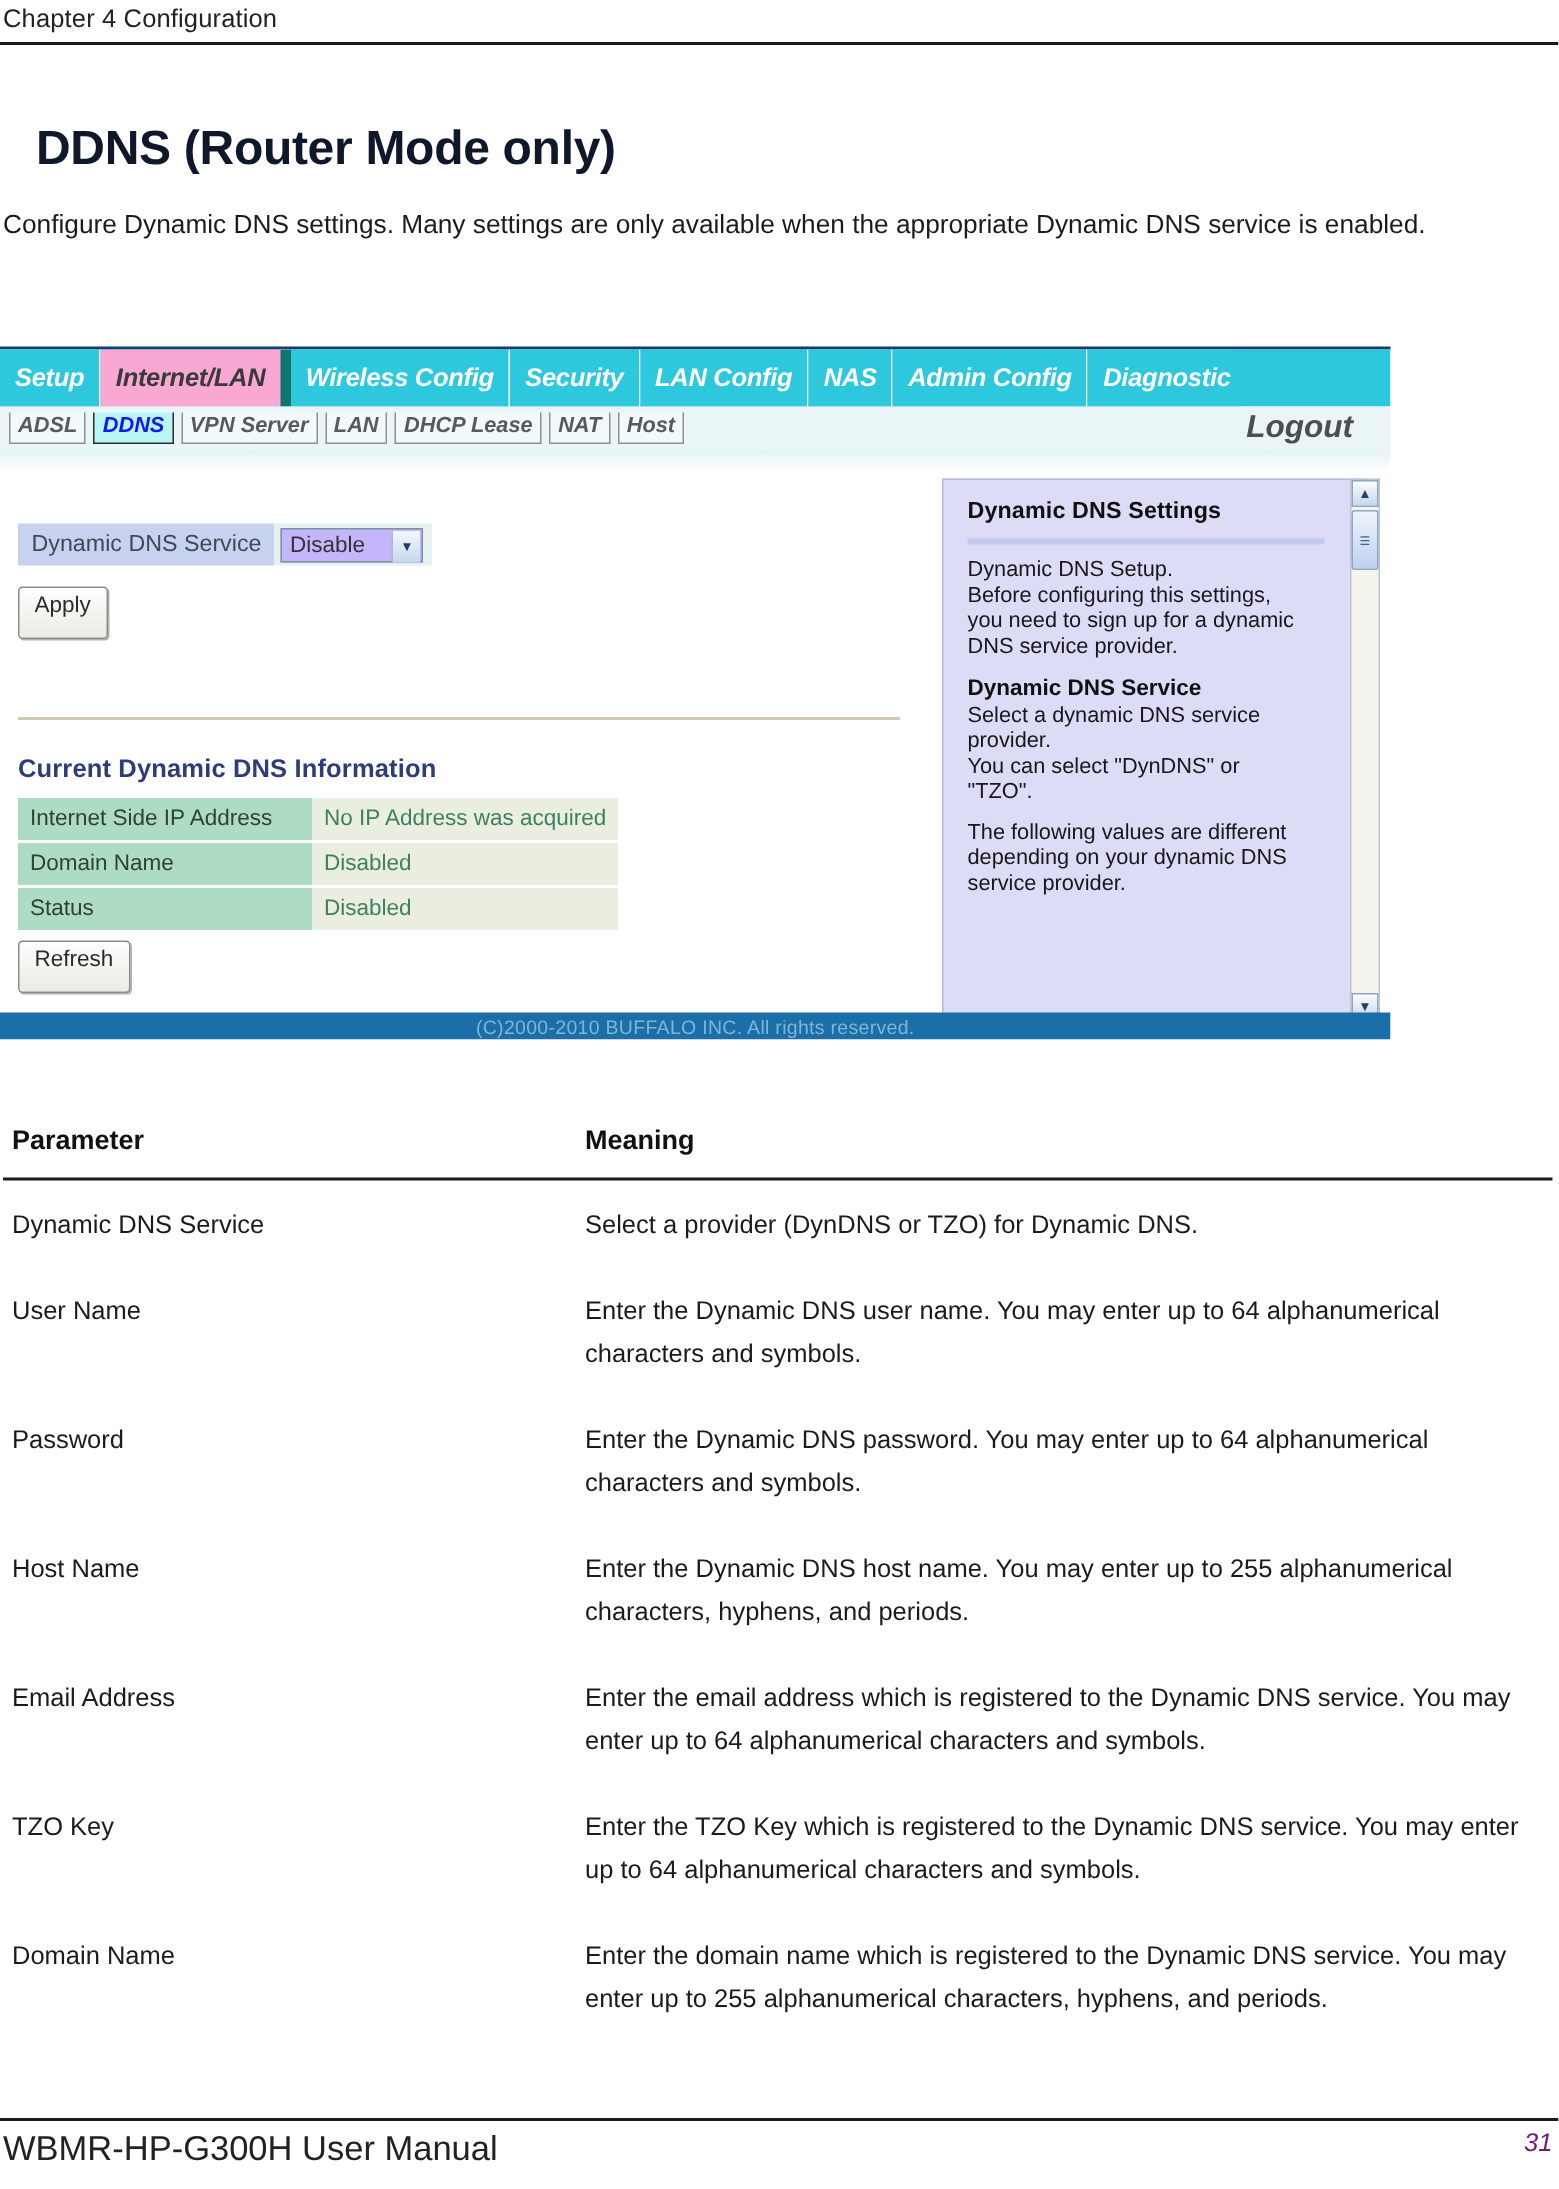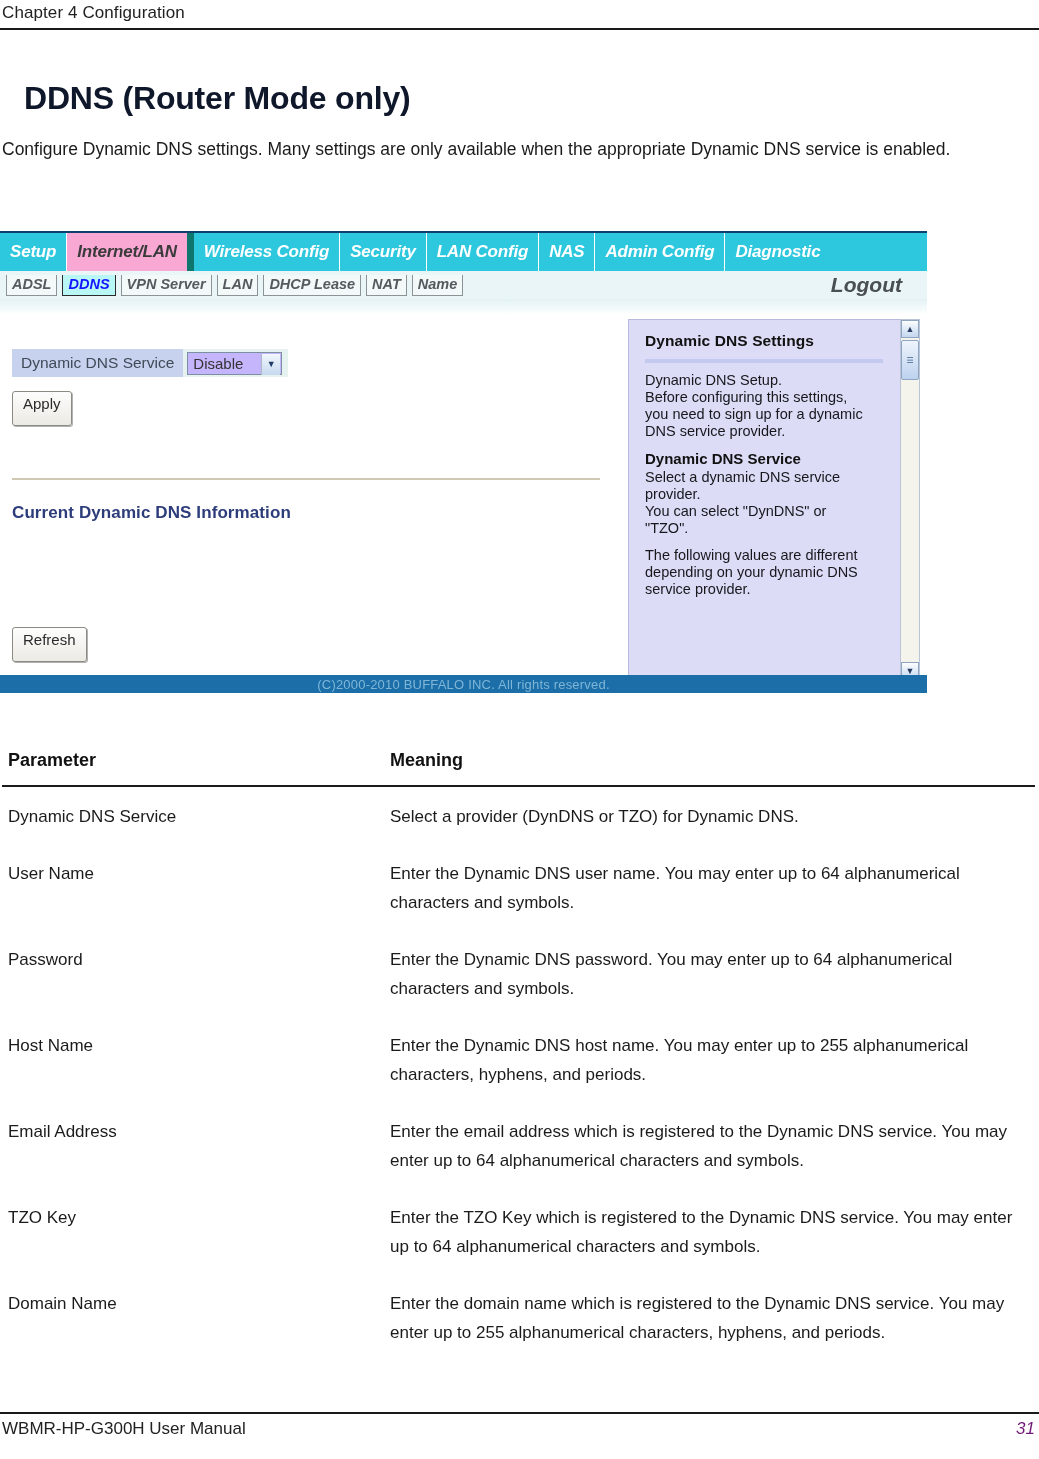--- a/index.html
+++ b/index.html
@@ -371,21 +371,21 @@
   
   .rule-bottom {
     position: absolute;
     left: 0; top: 1412px;
     width: 1039px; height: 2px;
     background: #1a1a1a;
   }
   .foot-left {
     position: absolute;
     left: 2px; top: 1419px;
-    font-size: 17px;
+    font-size: 23px;
     color: #222;
   }
   .foot-right {
     position: absolute;
     right: 4px; top: 1419px;
     font-size: 17px;
     color: #701a75;
     font-style: italic;
   }
 </style>
@@ -413,21 +413,21 @@
     <div class="tab">Diagnostic</div>
   </div>
 
   <div class="subbar">
     <div class="subtab">ADSL</div>
     <div class="subtab sel">DDNS</div>
     <div class="subtab">VPN Server</div>
     <div class="subtab">LAN</div>
     <div class="subtab">DHCP Lease</div>
     <div class="subtab">NAT</div>
-    <div class="subtab">Name</div>
+    <div class="subtab">Host</div>
     <div class="logout">Logout</div>
   </div>
   <div class="subbar-fade"></div>
 
   <div class="pane-left">
 
     <div class="field-row">
       <div class="field-label">Dynamic DNS Service</div>
       <div class="select-wrap">
         <div class="fake-select">
@@ -436,20 +436,36 @@
         </div>
       </div>
     </div>
 
     <div class="btn btn-apply">Apply</div>
 
     <div class="hr-soft"></div>
 
     <div class="info-title">Current Dynamic DNS Information</div>
 
+    <table class="info-table">
+      <tbody>
+          <tr>
+        <td class="k">Internet Side IP Address</td>
+        <td class="v">No IP Address was acquired</td>
+      </tr>
+      <tr>
+        <td class="k">Domain Name</td>
+        <td class="v">Disabled</td>
+      </tr>
+      <tr>
+        <td class="k">Status</td>
+        <td class="v">Disabled</td>
+      </tr>
+    </tbody>
+      </table>
 
     <div class="btn btn-refresh">Refresh</div>
   </div>
 
   <div class="pane-right">
     <div class="help-h1">Dynamic DNS Settings</div>
     <div class="help-divider"></div>
     <div class="help-p">Dynamic DNS Setup.
 Before configuring this settings,
 you need to sign up for a dynamic

